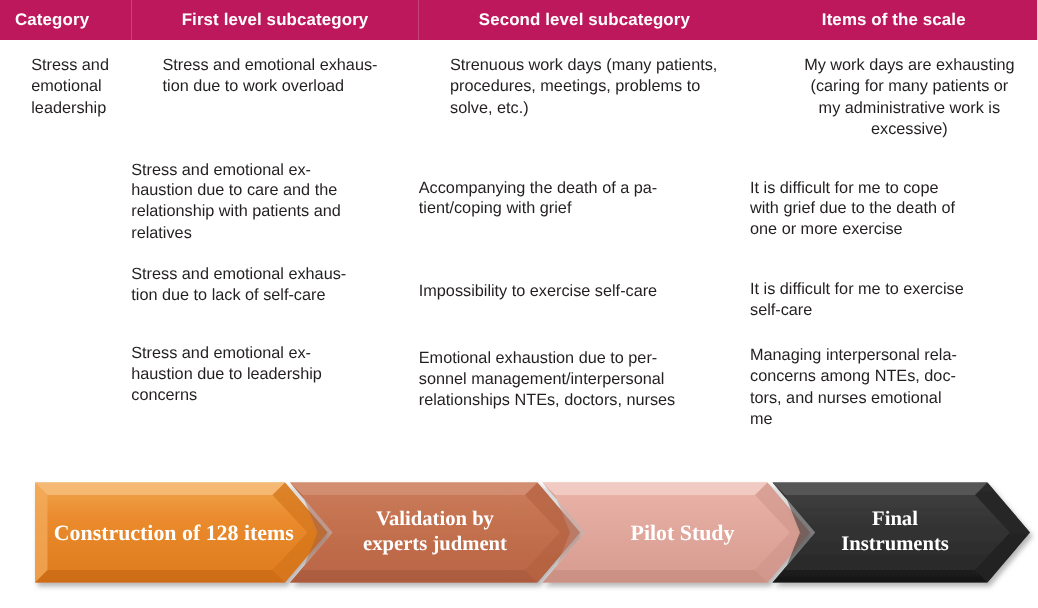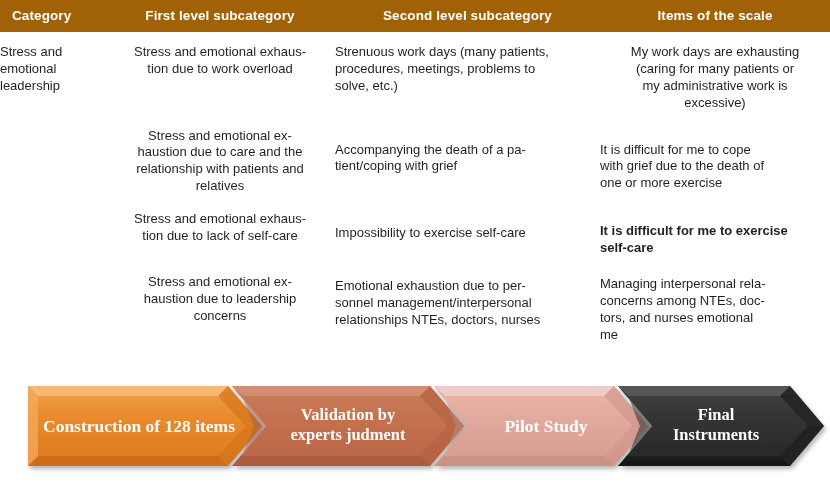--- a/index.html
+++ b/index.html
@@ -24,21 +24,21 @@
     width: 830px;
   }
 
   table.scale-table {
     width: 830px;
     border-collapse: collapse;
     table-layout: fixed;
   }
 
   table.scale-table thead th {
-    background: #a16207;
+    background: #be185d;
     color: #ffffff;
     font-size: 13.5px;
     font-weight: bold;
     text-align: center;
     padding: 8px 4px 9px 4px;
     vertical-align: middle;
     letter-spacing: 0.1px;
   }
   table.scale-table thead th.col-category {
     text-align: left;
@@ -55,39 +55,39 @@
   }
 
   td.cat-cell {
     vertical-align: middle;
     padding-left: 12px;
     padding-right: 6px;
     font-size: 13px;
     line-height: 1.32;
   }
 
-  td.c1 { padding-left: 10px; padding-right: 12px; text-align: center; }
+  td.c1 { padding-left: 10px; padding-right: 12px; }
   td.c2 { padding-left: 8px; padding-right: 12px; margin-top: 40px; }
   td.c3 { padding-left: 8px; padding-right: 8px; }
 
   .cell-text { display: block; }
   .cell-text .ln { display: block; white-space: pre; }
 
-  tr.r1 td { padding-top: 12px; padding-bottom: 6px; }
+  tr.r1 td { padding-top: 12px; padding-bottom: 6px; padding-left: 25px; }
   tr.r2 td { padding-top: 10px; padding-bottom: 6px; }
   tr.r3 td { padding-top: 10px; padding-bottom: 6px; }
   tr.r4 td { padding-top: 11px; padding-bottom: 8px; }
 
   tr.r2 td.c2 .cell-text,
   tr.r3 td.c2 .cell-text,
   tr.r2 td.c3 .cell-text { padding-top: 14px; }
   tr.r1 td.c3 .cell-text { padding-top: 0px; text-align: center; }
   tr.r4 td.c2 .cell-text { padding-top: 4px; }
   tr.r4 td.c3 .cell-text { padding-top: 2px; }
-  tr.r3 td.c3 .cell-text { padding-top: 12px; font-weight: bold; }
+  tr.r3 td.c3 .cell-text { padding-top: 12px; }
   tr.r2 td.c1 .cell-text { padding-top: 0px; }
 
   
   #flow {
     position: absolute;
     left: 0;
     top: 378px;
     width: 702px;
     height: 100px;
   }

